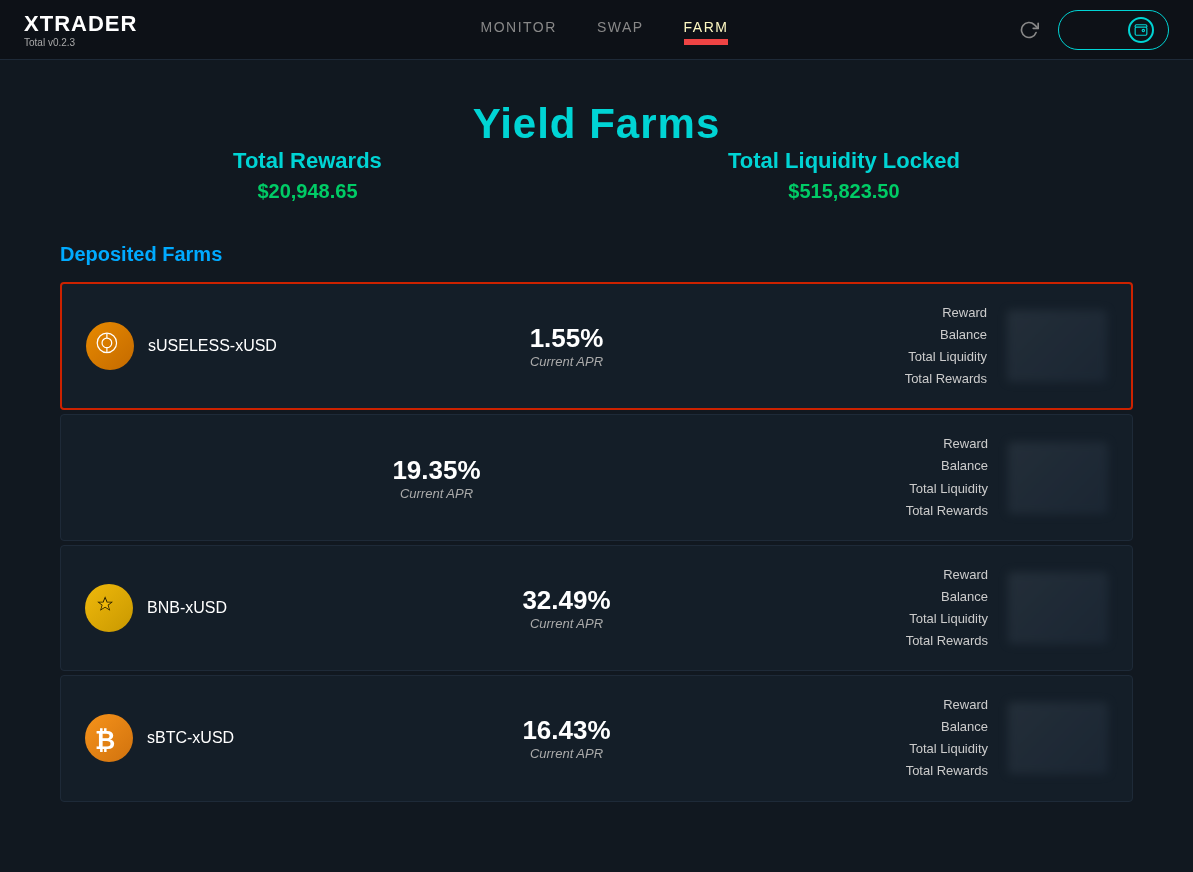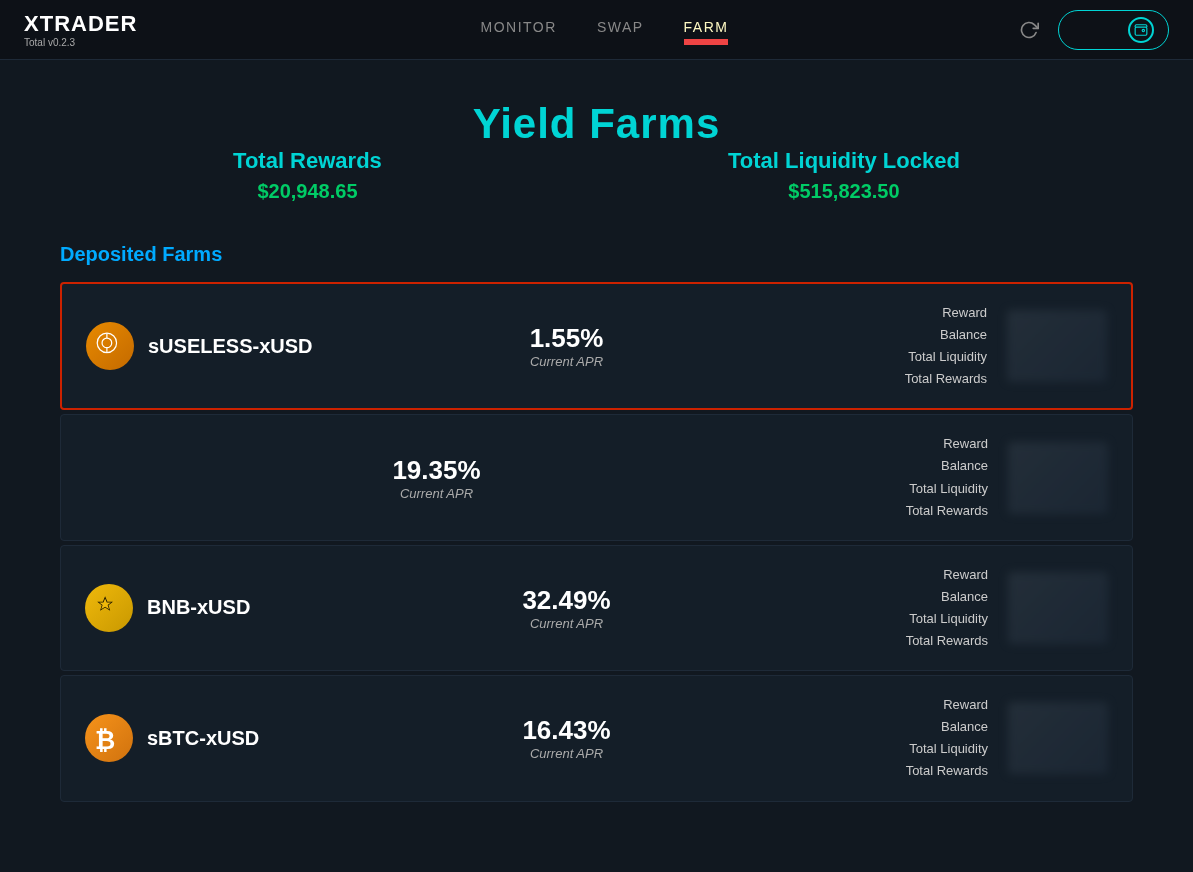--- a/index.html
+++ b/index.html
@@ -186,23 +186,23 @@
       border-radius: 50%;
       display: flex;
       align-items: center;
       justify-content: center;
       font-size: 22px;
       font-weight: bold;
       flex-shrink: 0;
     }
 
     .farm-name {
-      font-size: 20px;
-      color: #ffffff;
-      font-weight: 700;
+      font-size: 16px;
+      color: #ffffff;
+      font-weight: 400;
       text-align: right;
     }
 
     .farm-apr-area {
       flex: 1;
       text-align: center;
     }
 
     .apr-value {
       font-size: 26px;

